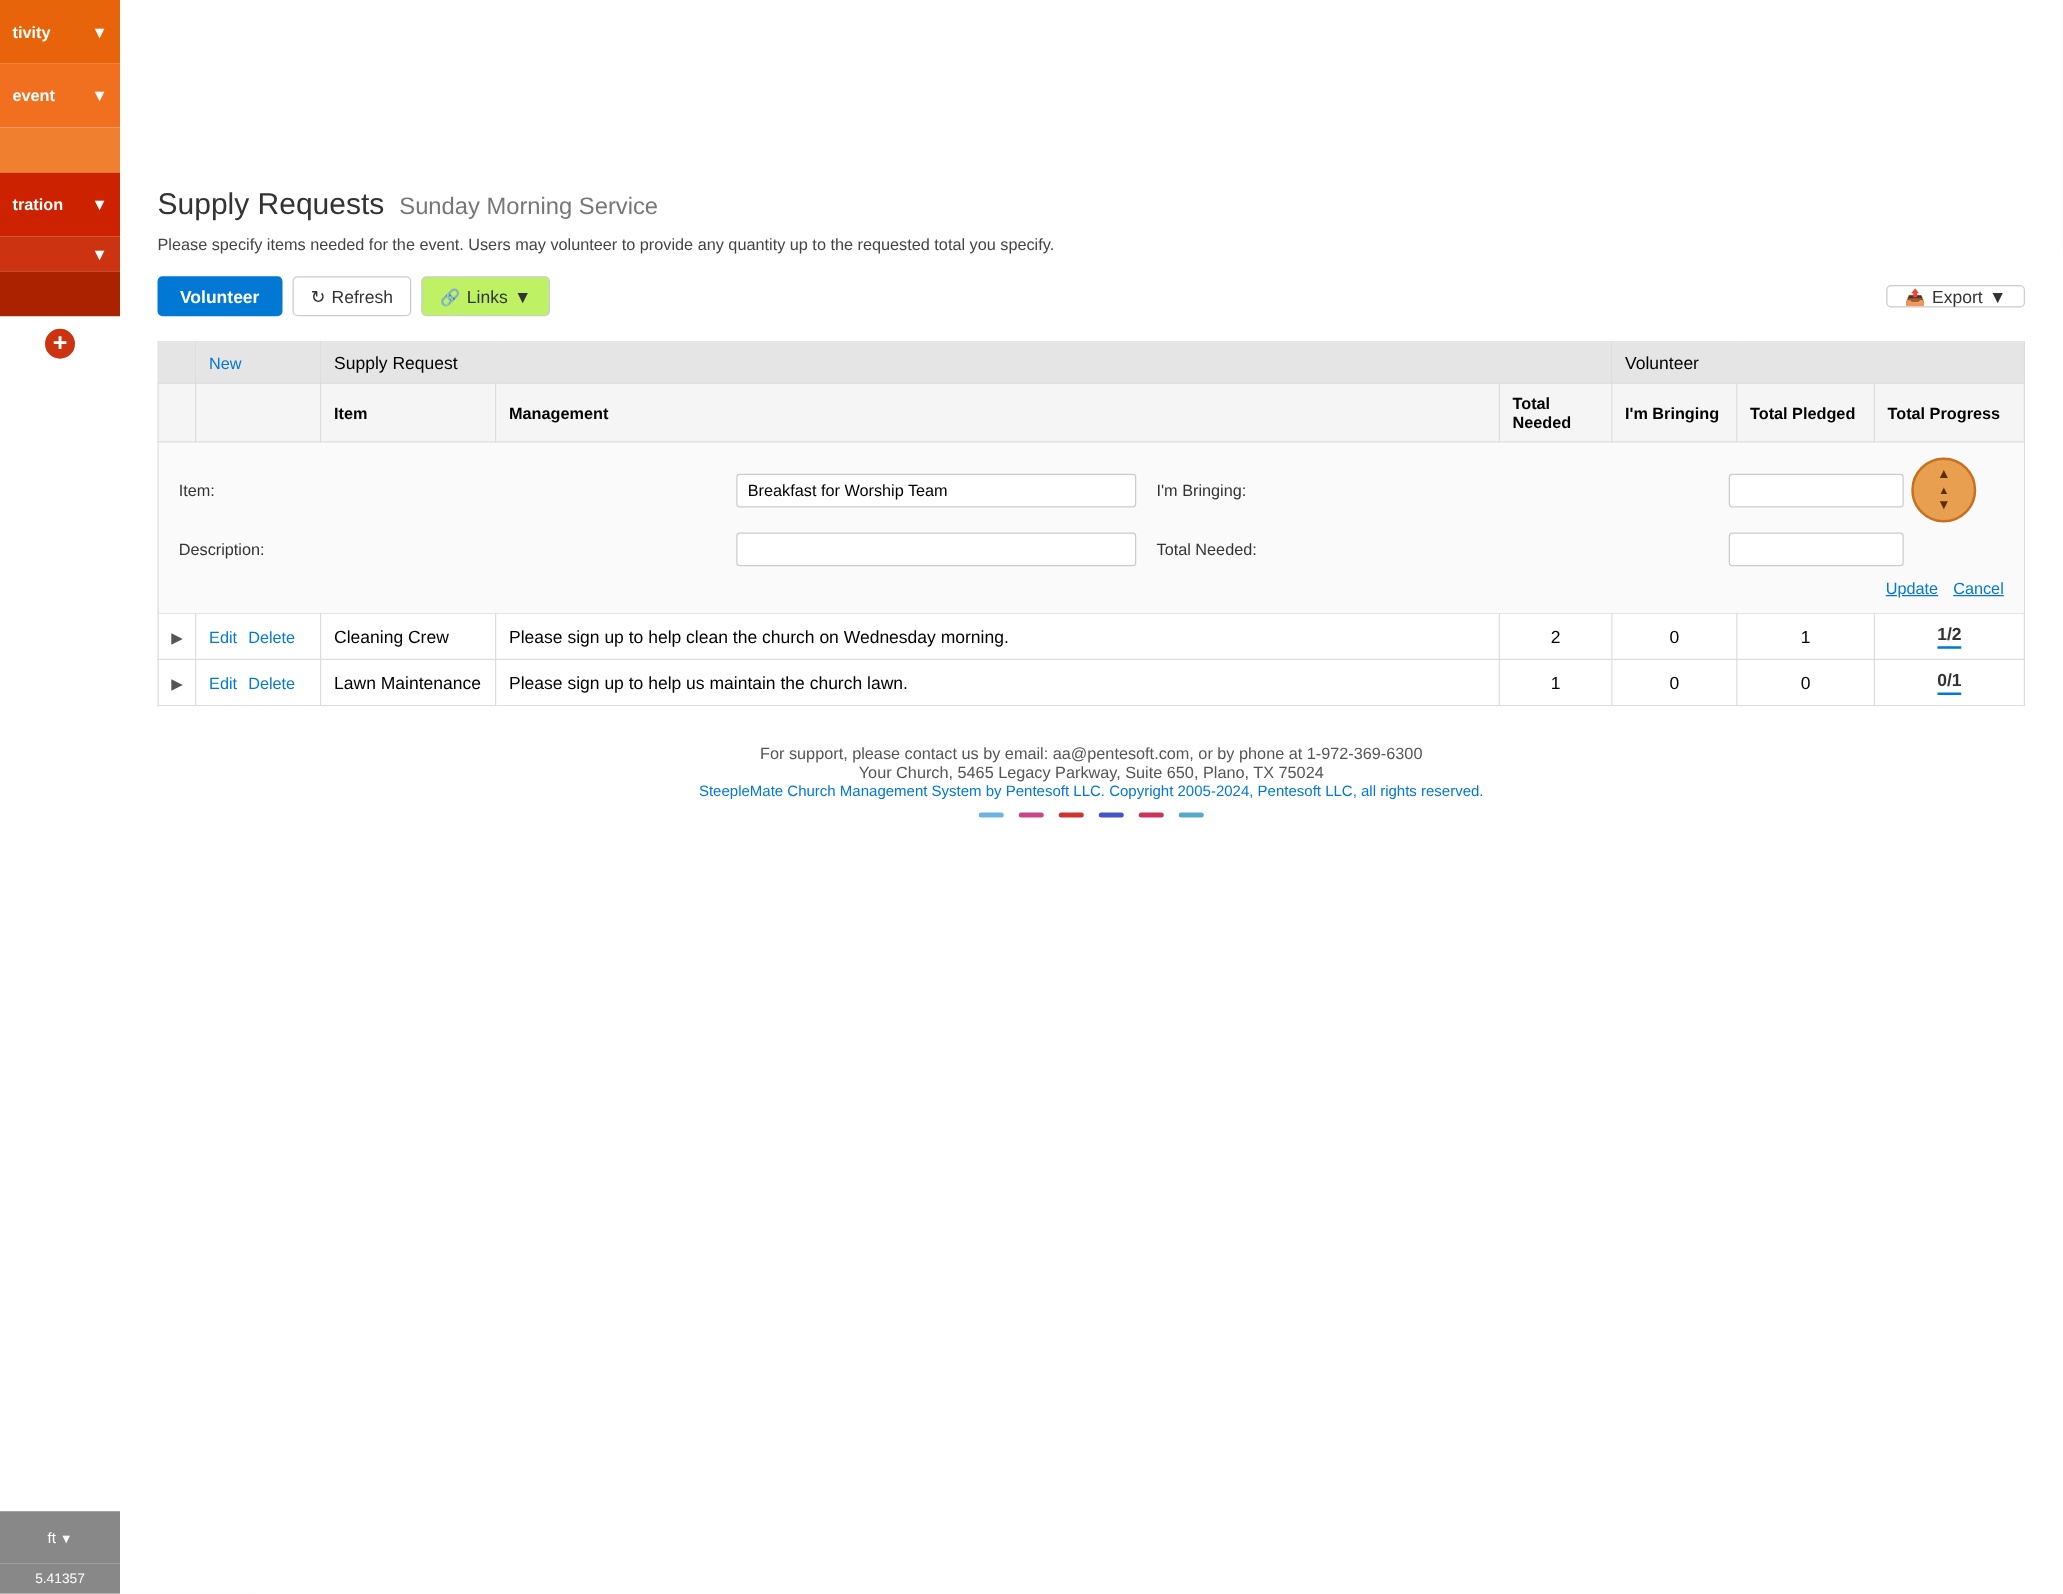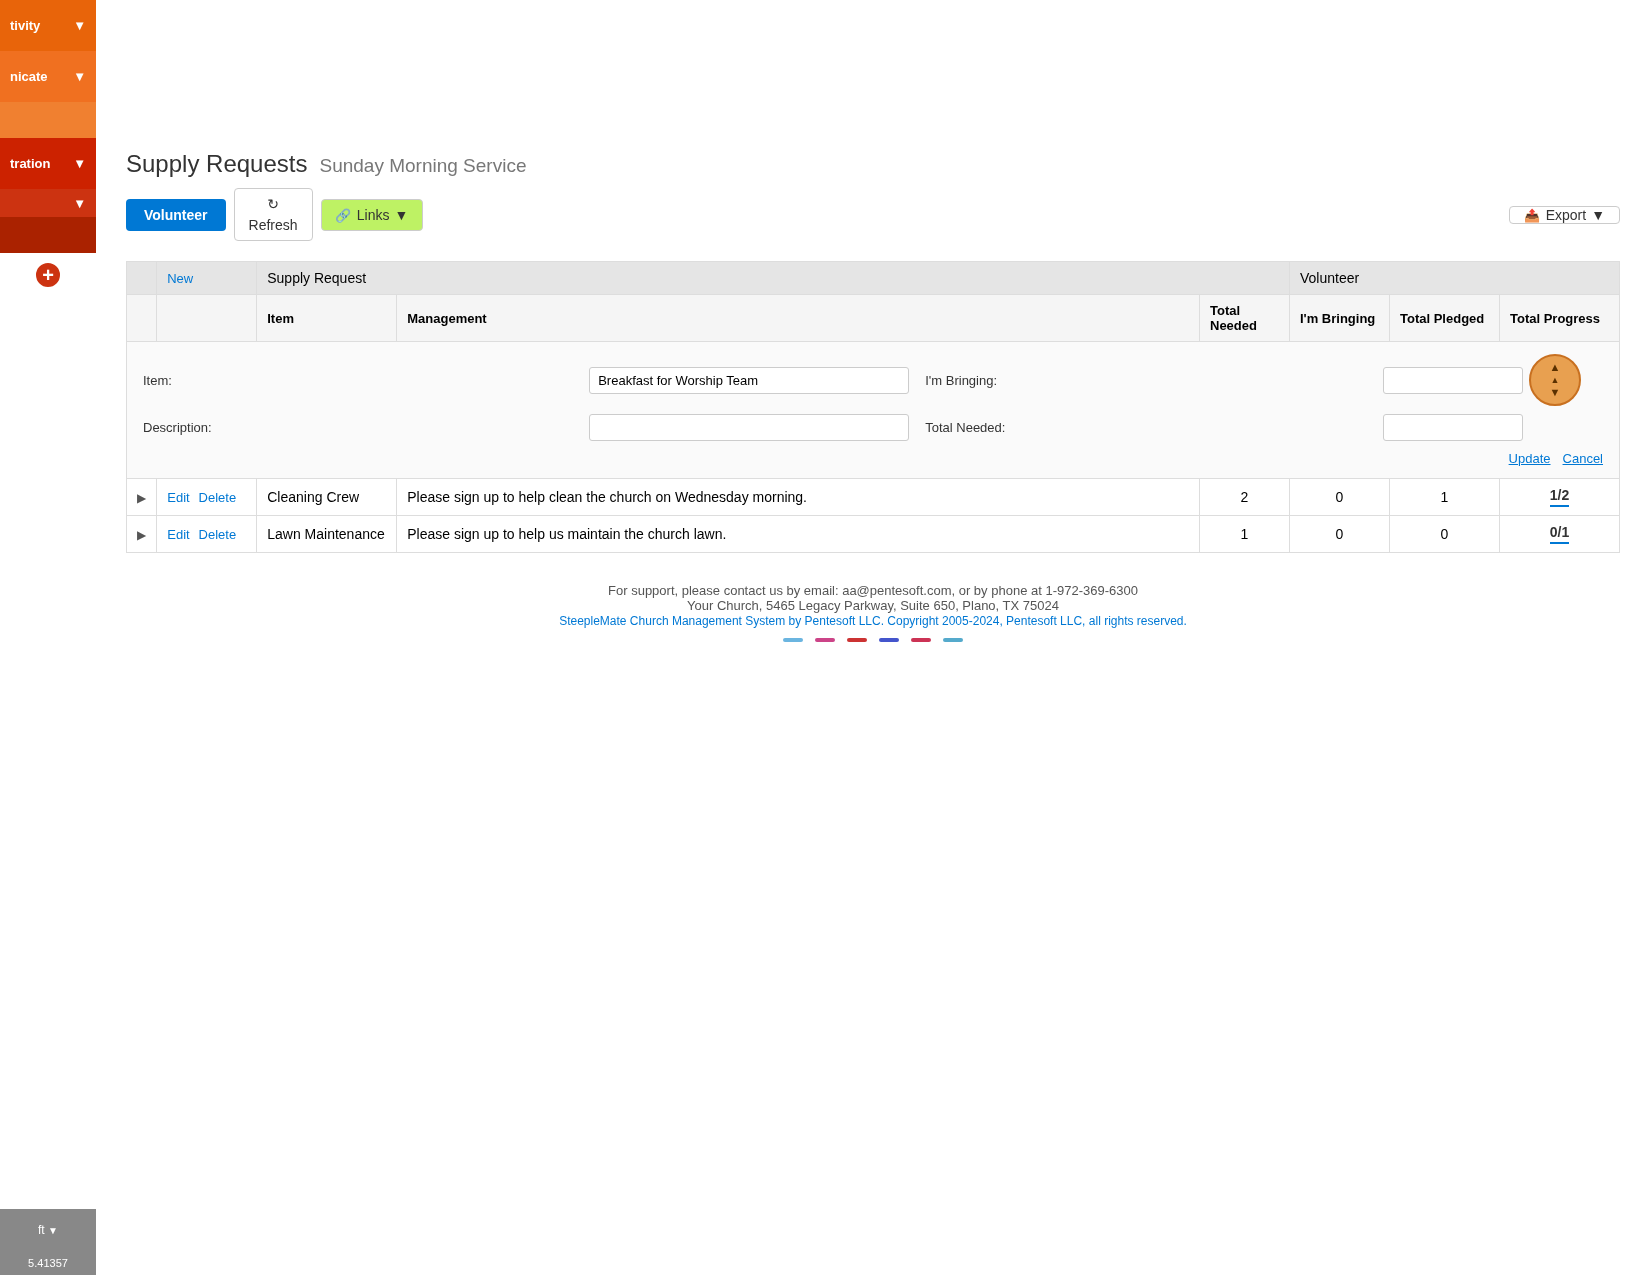--- a/index.html
+++ b/index.html
@@ -149,21 +149,21 @@
       font-weight: bold;
     }
     .btn-refresh {
       background: #fff;
       color: #333;
       border: 1px solid #ccc;
       padding: 7px 14px;
       border-radius: 4px;
       font-size: 14px;
       cursor: pointer;
-      display: flex; align-items: center; gap: 5px; flex-direction: column;
+      display: flex; align-items: center; gap: 5px;
     }
     .btn-links {
       background: #bef264;
       color: #333;
       border: 1px solid #ccc;
       padding: 7px 14px;
       border-radius: 4px;
       font-size: 14px;
       cursor: pointer;
       display: flex; align-items: center; gap: 5px;
@@ -291,21 +291,21 @@
   </style>
 </head>
 <body>
 
 <div class="sidebar">
   <div class="sidebar-item-activity">
     <span>tivity</span>
     <span>▼</span>
   </div>
   <div class="sidebar-item-communicate">
-    <span>nicate</span>
+    <span>event</span>
     <span>▼</span>
   </div>
   <div class="sidebar-item-orange2" style="height:30px;"></div>
   <div class="sidebar-item-red">
     <span>tration</span>
     <span>▼</span>
   </div>
   <div class="sidebar-item-red2" style="height:28px; display:flex; align-items:center; justify-content:flex-end;">
     <span>▼</span>
   </div>
@@ -323,20 +323,21 @@
 </div>
 
 <div class="main">
   <div class="top-space"></div>
   <div class="content-area">
 
     <div class="page-title-row">
       <h1 class="page-title">Supply Requests</h1>
       <span class="page-subtitle">Sunday Morning Service</span>
     </div>
+    <p class="page-description">Please specify items needed for the event. Users may volunteer to provide any quantity up to the requested total you specify.</p>
 
     <div class="toolbar">
       <button class="btn-volunteer">Volunteer</button>
       <button class="btn-refresh">
         <span class="refresh-icon"></span>
         <span>Refresh</span>
       </button>
       <button class="btn-links">
         <span class="link-icon"></span>
         <span>Links</span>

